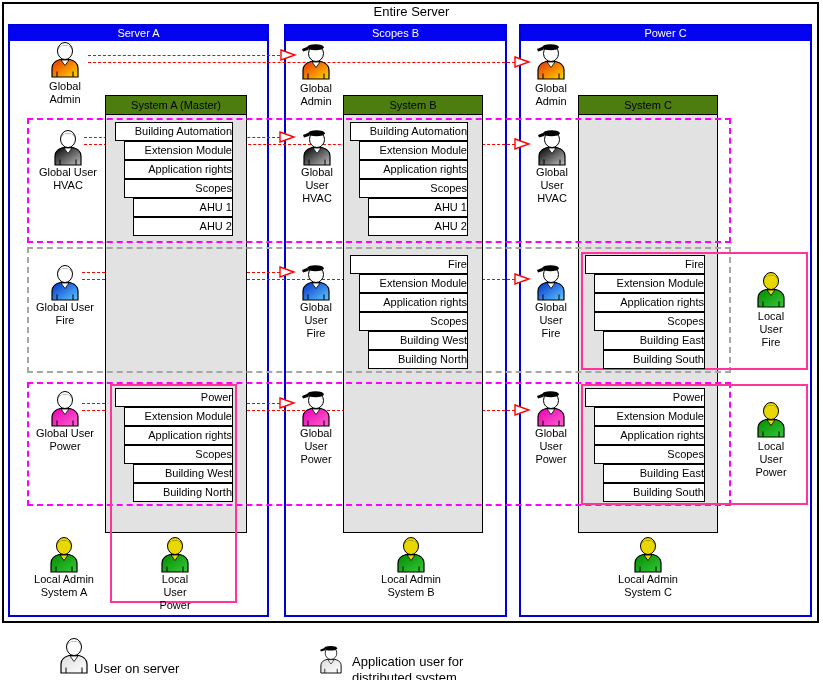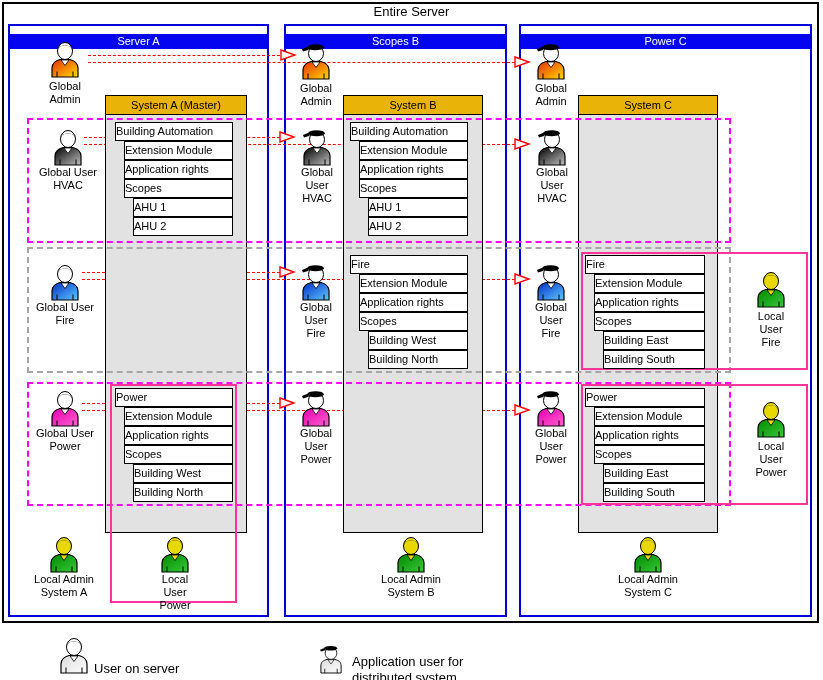--- a/index.html
+++ b/index.html
@@ -4,26 +4,26 @@
 <style>
   html,body{margin:0;padding:0;background:#fff;}
   #canvas{
     position:relative;width:823px;height:680px;background:#fff;overflow:hidden;
     font-family:"Liberation Sans",sans-serif;color:#000;
   }
   .outer{position:absolute;left:2px;top:2px;width:817px;height:621px;border:2px solid #000;box-sizing:border-box;z-index:0;}
   .title{position:absolute;left:0;top:4px;width:823px;text-align:center;font-size:13px;z-index:2;}
   .server{position:absolute;border:2px solid #0000D8;box-sizing:border-box;background:#fff;z-index:0;}
   .server-header{position:absolute;left:0;right:0;top:0;height:15px;background:#0404F0;color:#fff;
-    text-align:center;font-size:11px;line-height:15px;margin-top:8px;}
+    text-align:center;font-size:11px;line-height:15px;}
   .sysbox{position:absolute;border:1px solid #000;background:#E2E2E2;box-sizing:border-box;z-index:2;}
-  .sysheader{position:absolute;left:-1px;right:-1px;top:-1px;height:20px;background:#eab308;border:1px solid #000;
+  .sysheader{position:absolute;left:-1px;right:-1px;top:-1px;height:20px;background:#4d7c0f;border:1px solid #000;
     box-sizing:border-box;text-align:center;font-size:11px;line-height:18px;}
   .mod{position:absolute;height:19px;background:#fff;border:1px solid #000;box-sizing:border-box;
-    font-size:11px;line-height:16px;text-align:left;z-index:5;white-space:nowrap;}
+    font-size:11px;line-height:16px;text-align:right;z-index:5;white-space:nowrap;}
   .redline{position:absolute;height:0;border-top:1px dashed #F00;z-index:1;}
   .dashrect{position:absolute;border:2px dashed #FF00FF;box-sizing:border-box;z-index:3;}
   .dashrect.gray{border-color:#A6A6A6;}
   .pinkrect{position:absolute;border:2px solid #FF3399;box-sizing:border-box;z-index:3;}
   .person{position:absolute;z-index:6;}
   .arrowhead{position:absolute;z-index:6;}
   .label{position:absolute;z-index:6;font-size:11px;line-height:13px;text-align:center;
     white-space:pre-line;width:90px;}
   .legend-text{position:absolute;font-size:13px;line-height:16px;white-space:pre-line;z-index:6;margin-top:13px;}
   svg.defsonly{position:absolute;width:0;height:0;}

